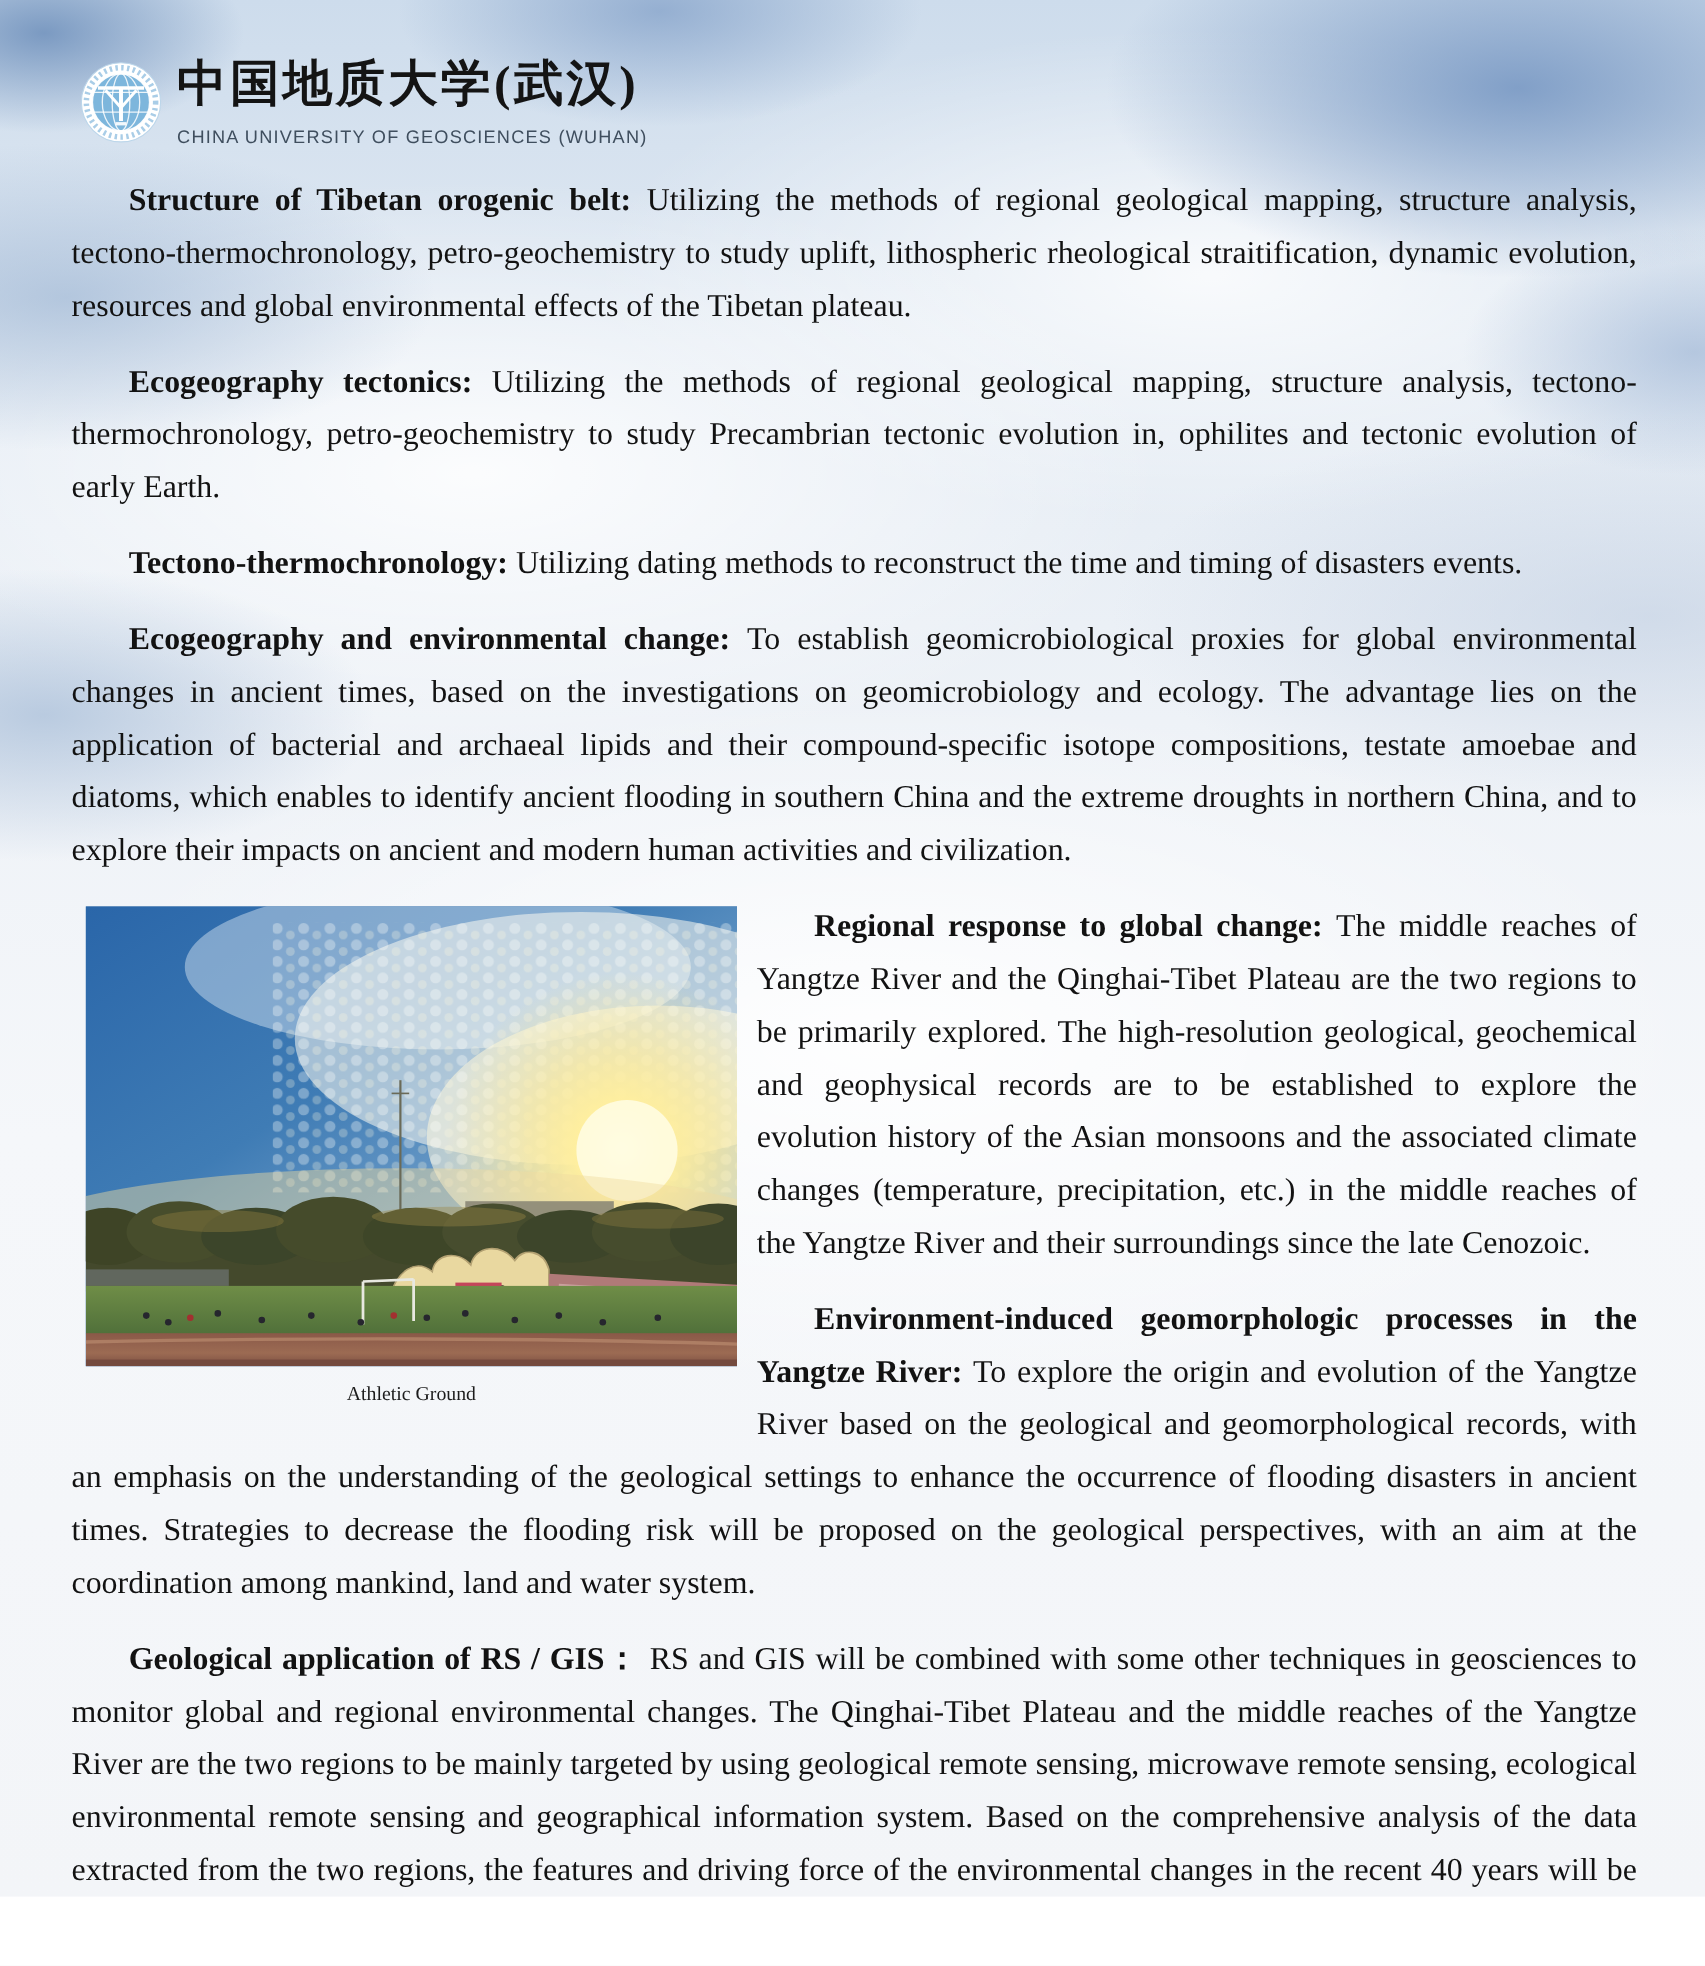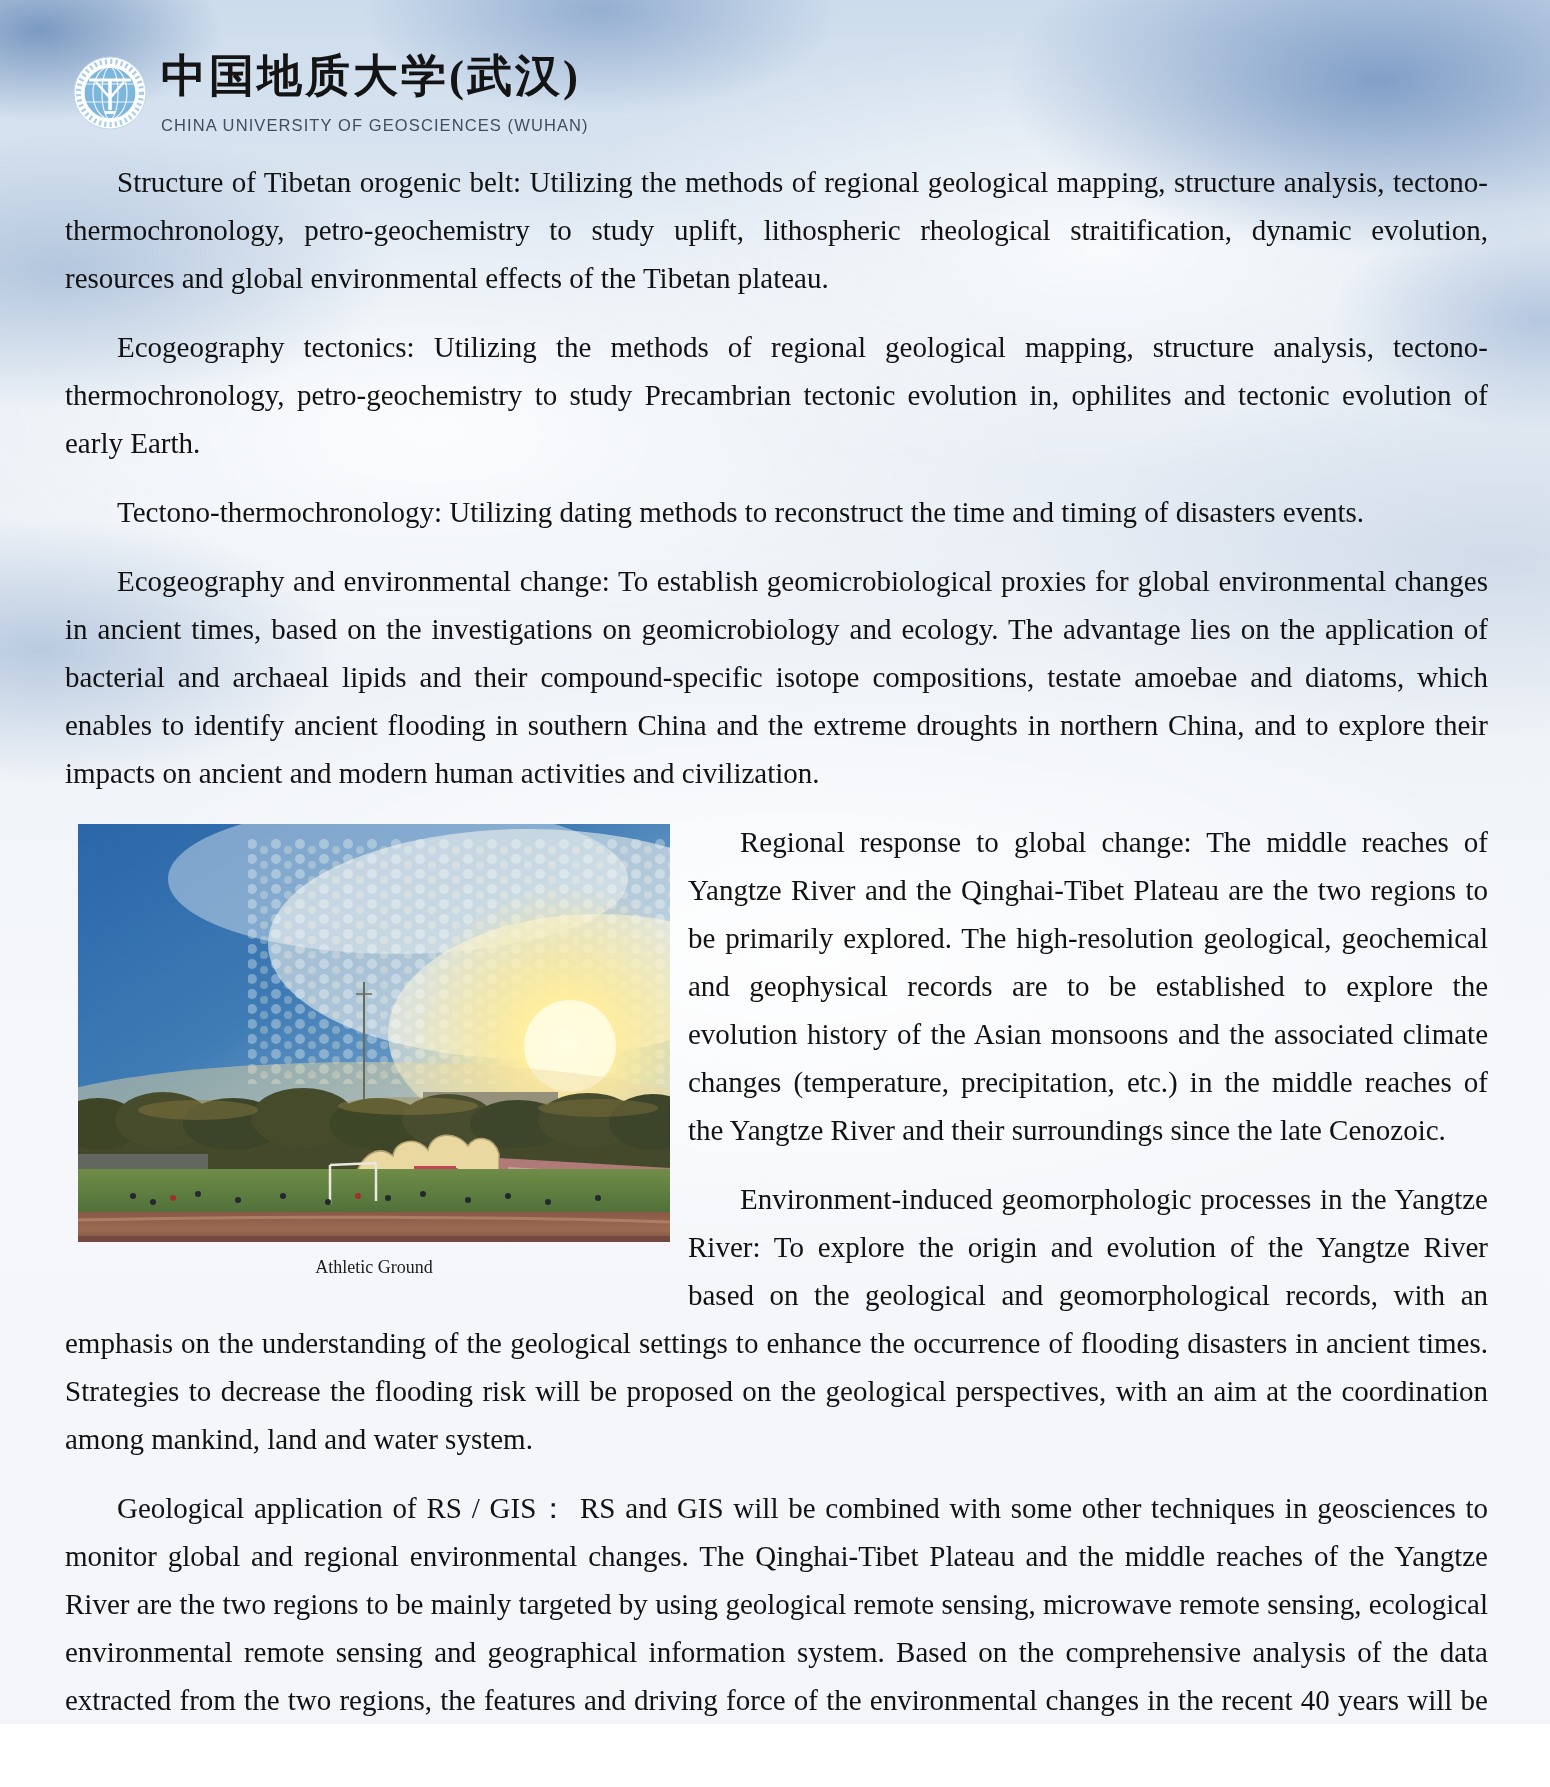--- a/index.html
+++ b/index.html
@@ -38,21 +38,21 @@
     font-size:16.5px;letter-spacing:1.1px;color:#3f4e5e;line-height:19px;margin-top:16px;
     font-family:"Liberation Sans","DejaVu Sans",sans-serif;
   }
   
   .textblock{margin-top:22px;}
   p.body{
     font-size:29px;line-height:48px;text-align:justify;
     margin:0 0 21px 0;text-indent:52px;
   }
   p.noindent{text-indent:0;}
-  p.body b{font-weight:normal;margin-top:13px;}
+  p.body b{font-weight:bold;margin-top:13px;}
   
   figure.photo-block{
     float:left;margin:6px 18px 4px 13px;padding:0;width:592px;
   }
   .photo-svg{display:block;width:592px;height:418px;background:#2f6aa8;}
   figcaption{
     text-align:center;font-size:18px;line-height:38px;margin-top:6px;color:#1c1c1c;
   }
   .clear{clear:both;}
 </style>

